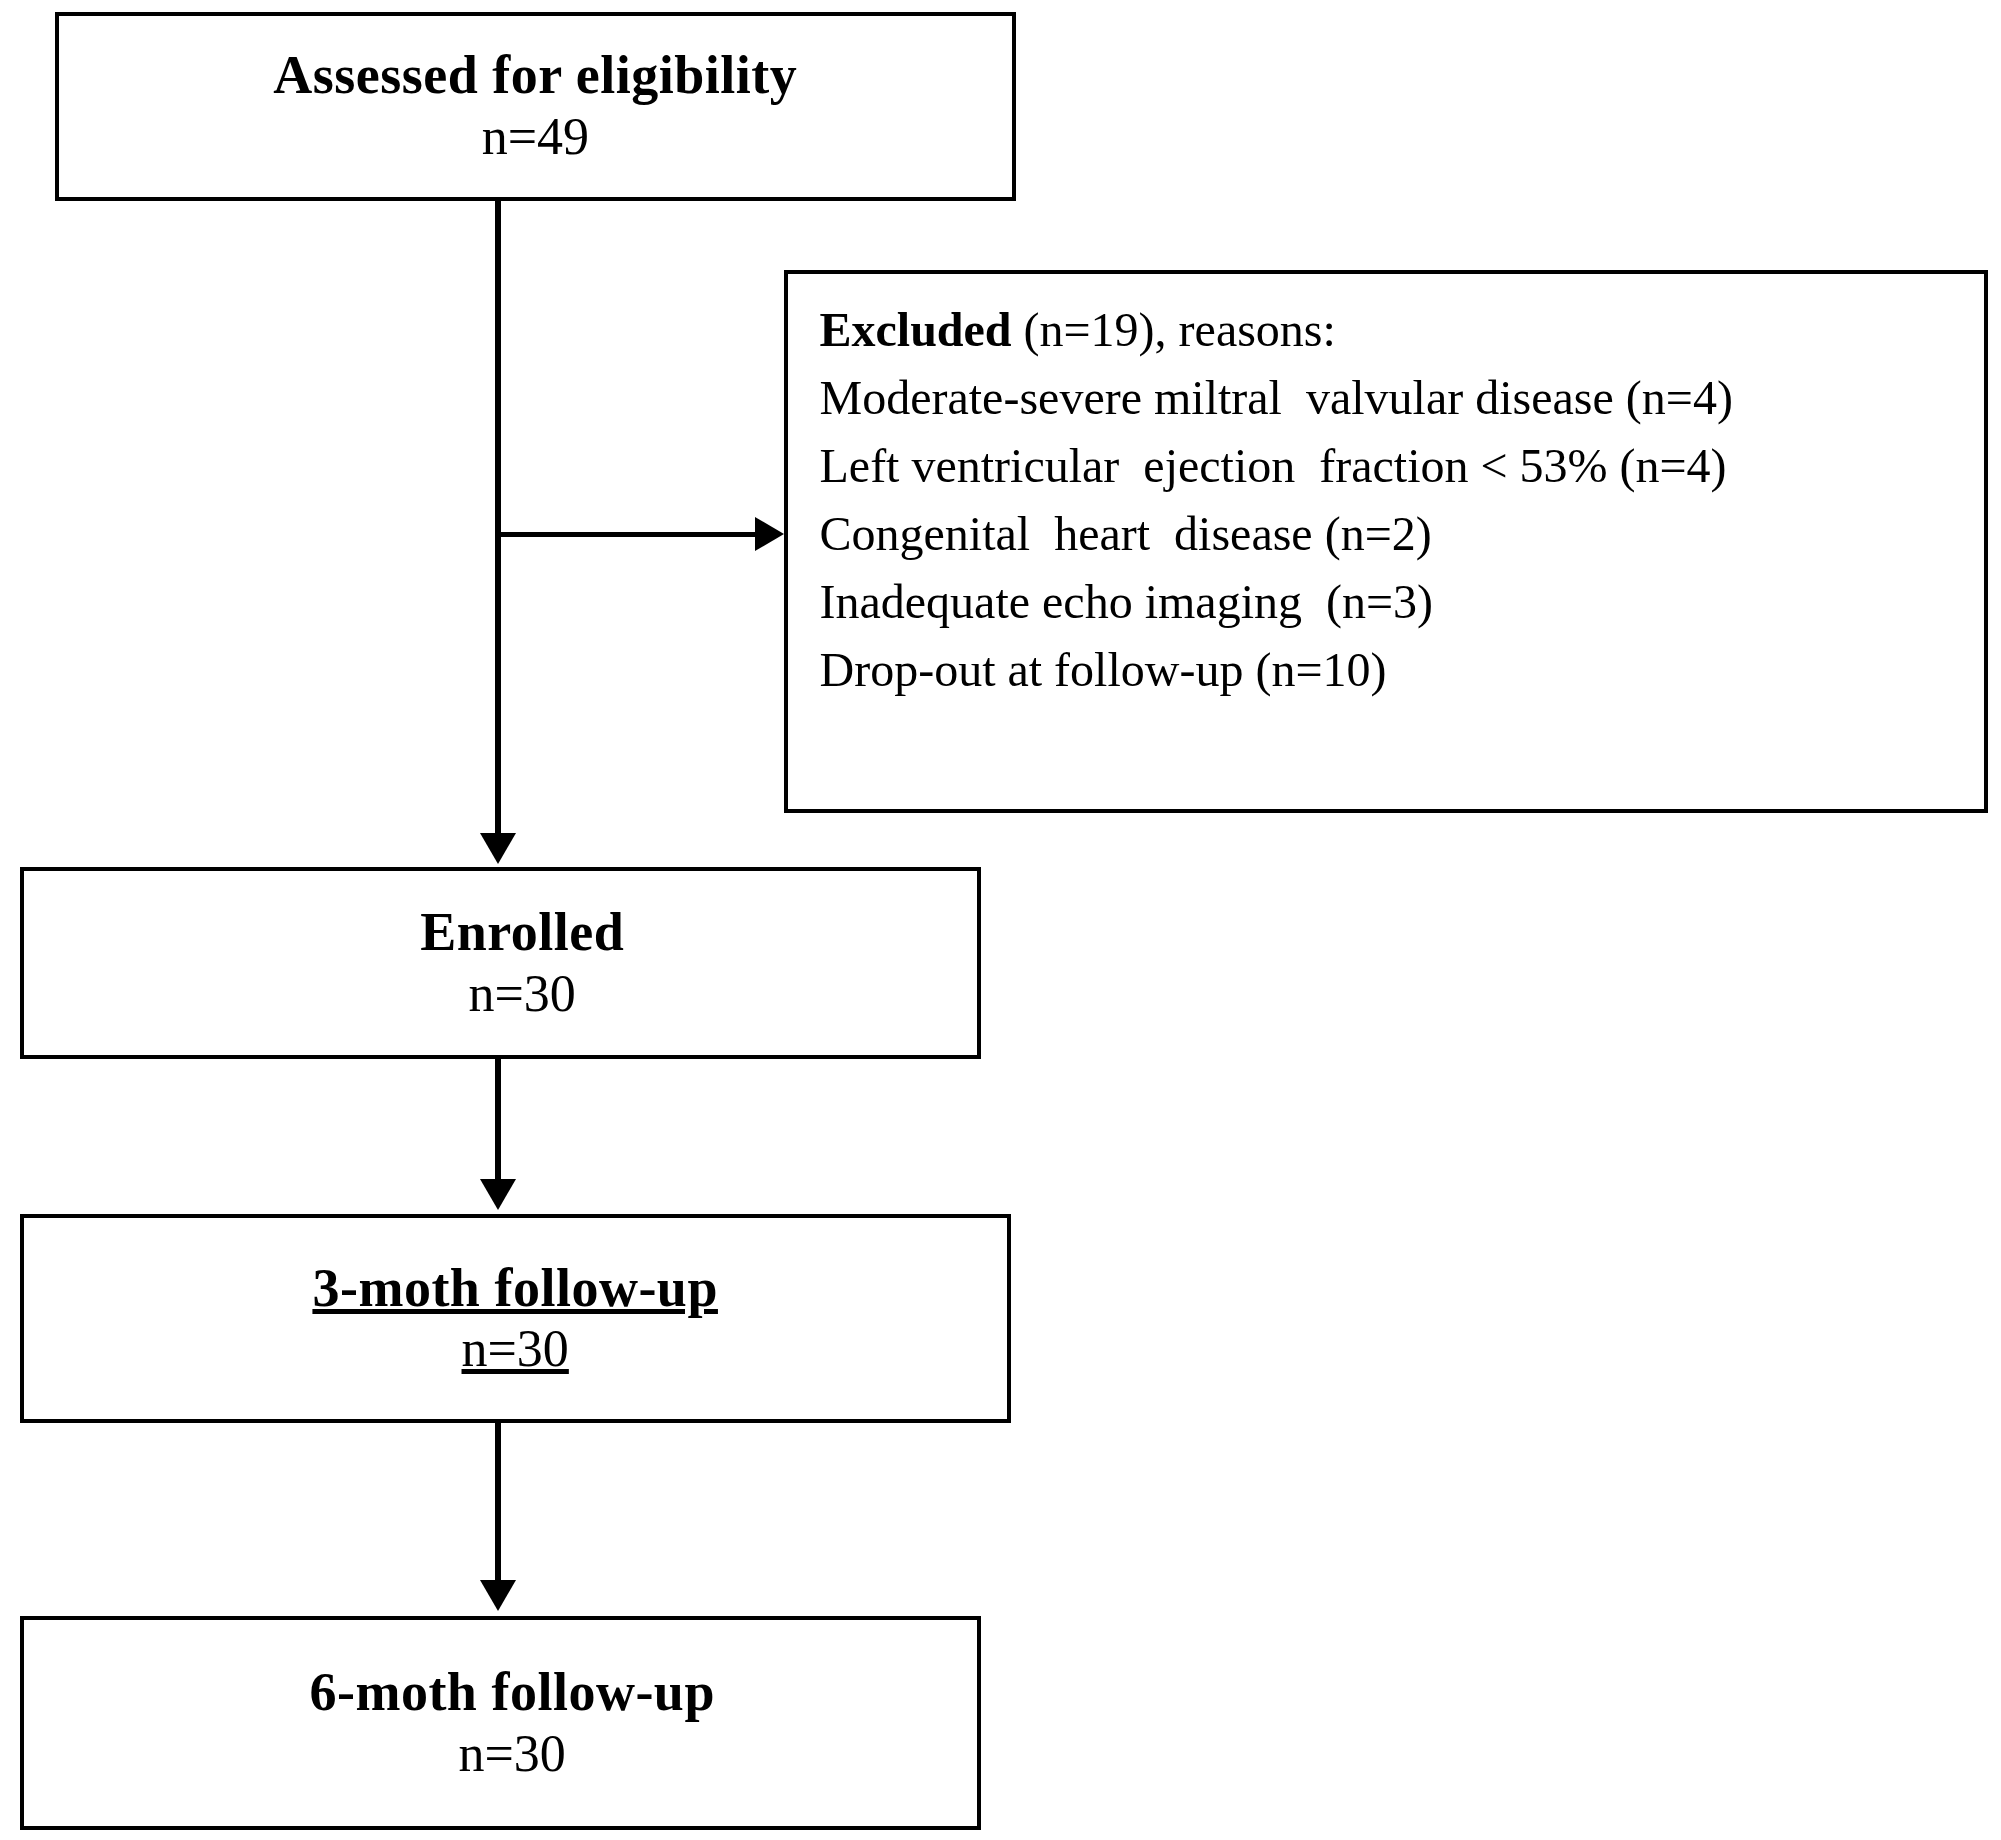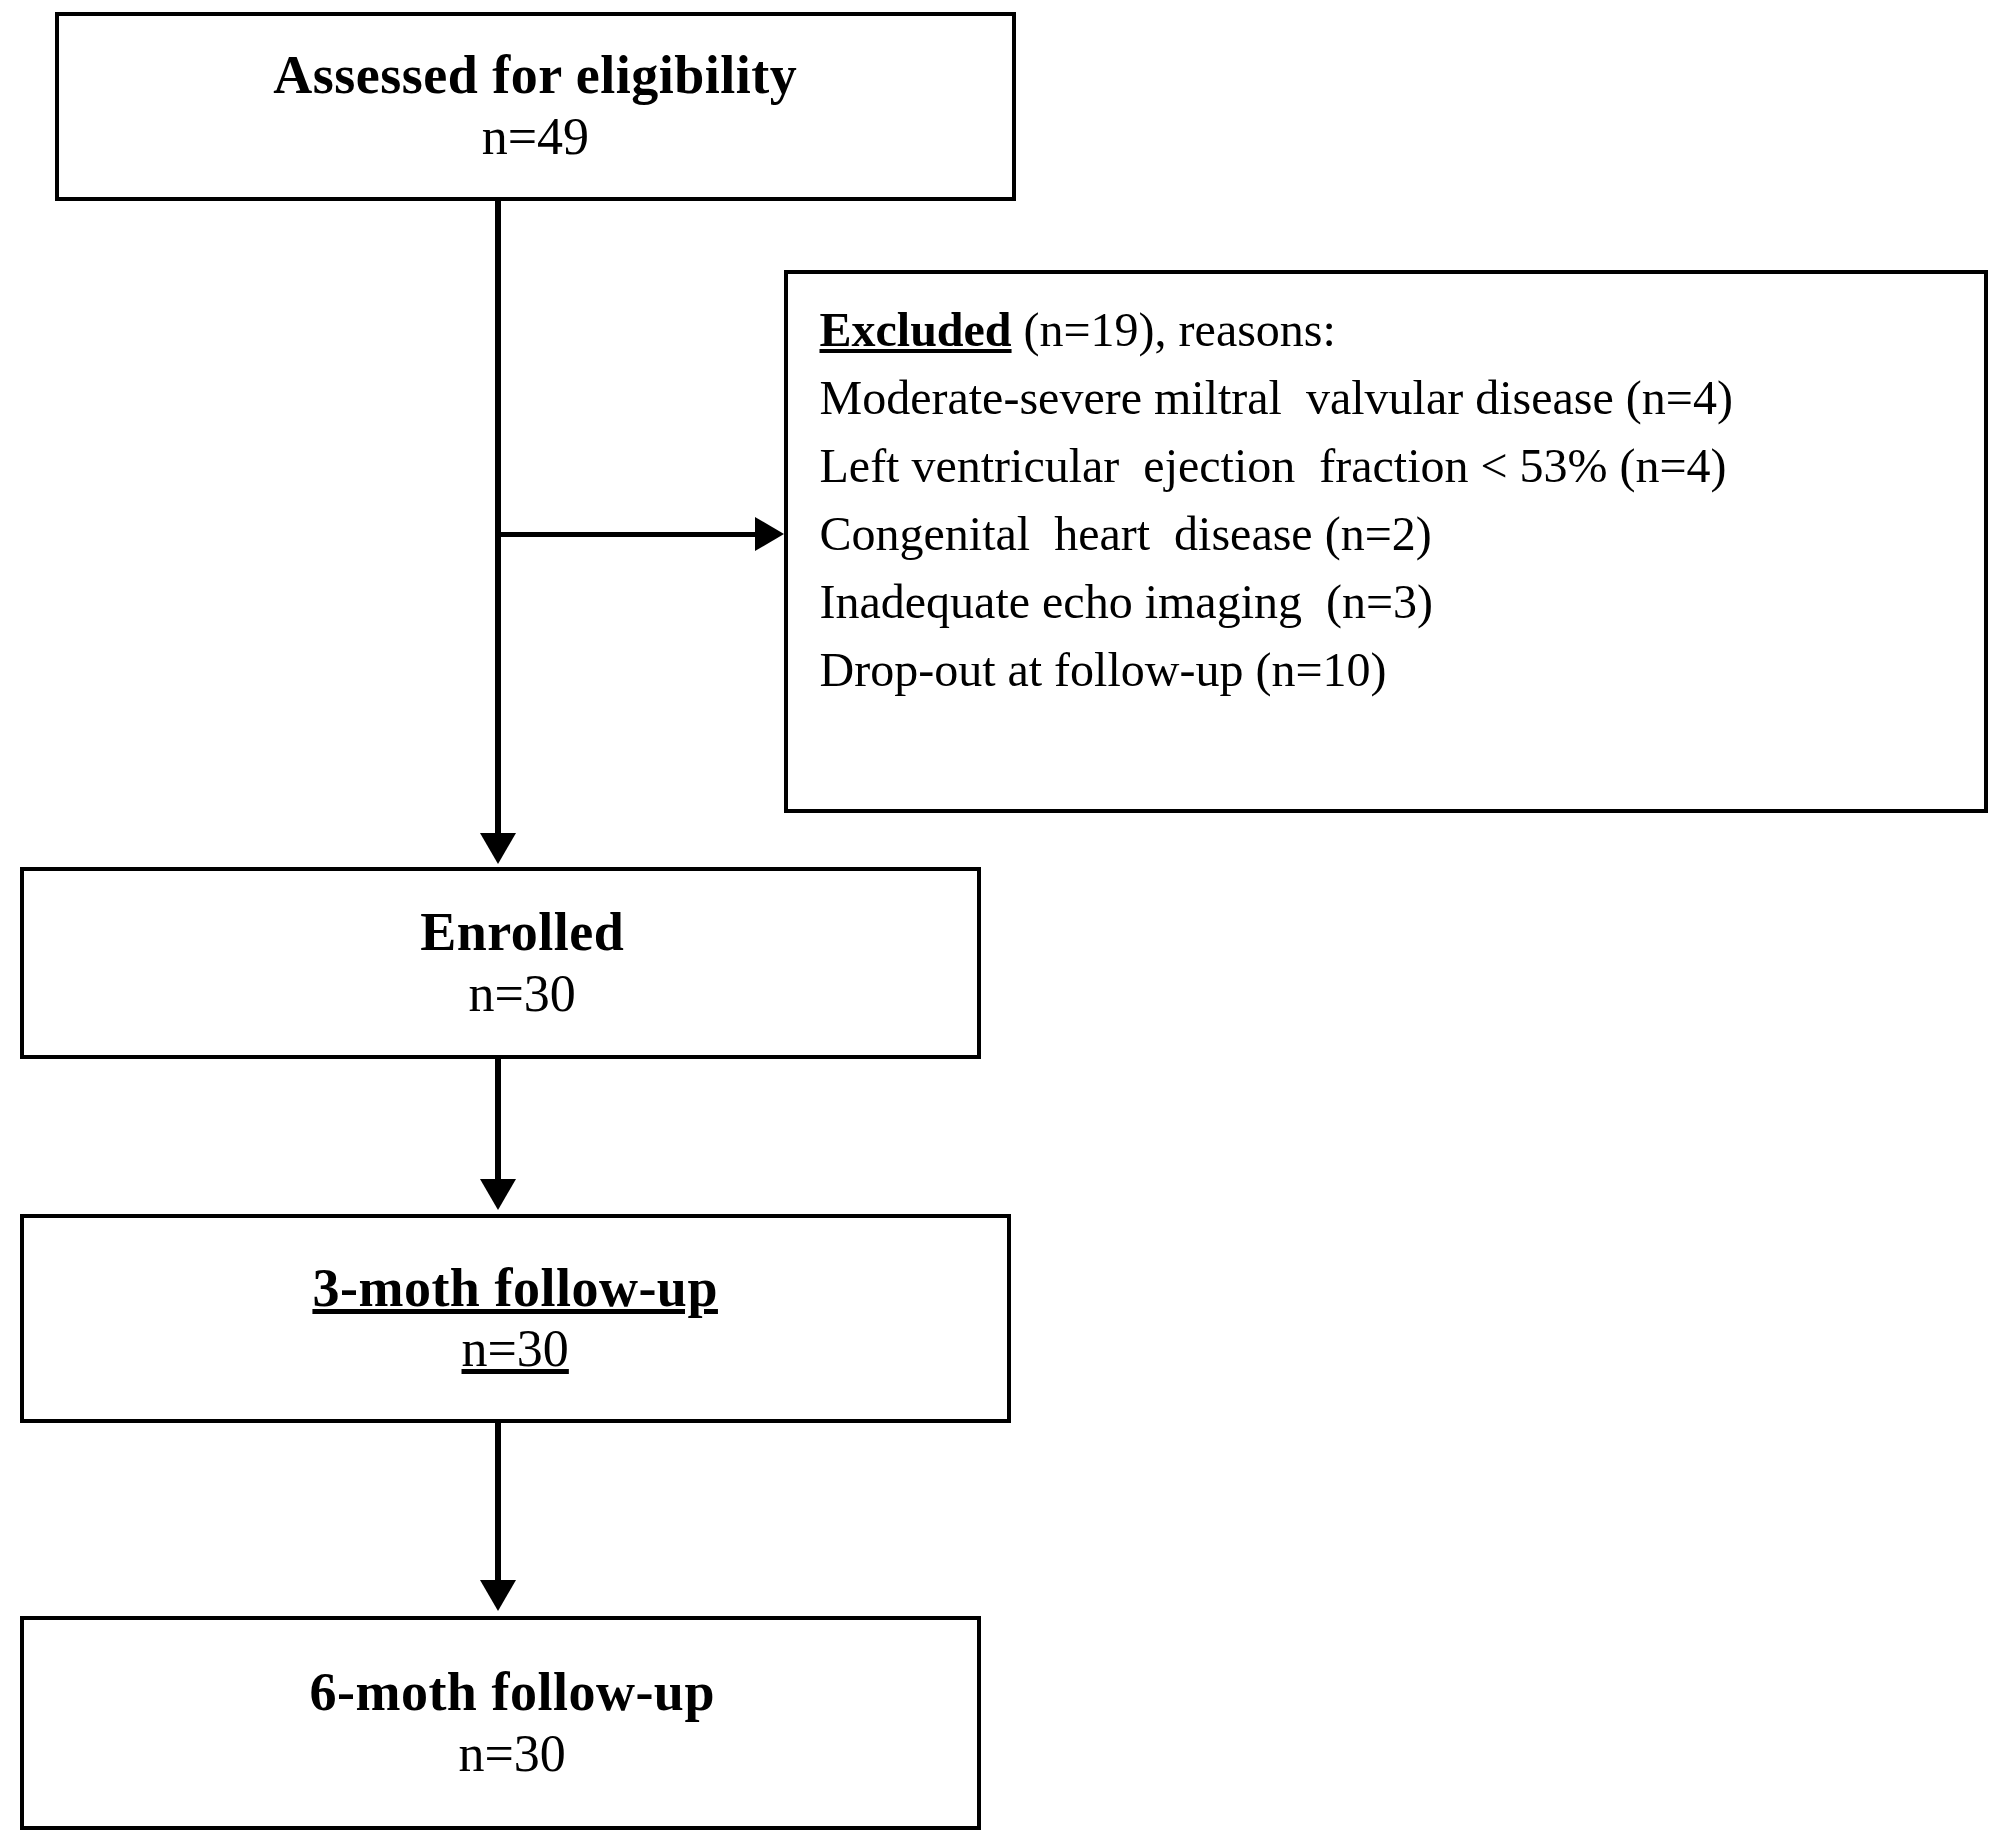--- a/index.html
+++ b/index.html
@@ -64,21 +64,20 @@
     padding: 21.7px 0 0 31.5px;
   }
   .excl-line {
     font-size: 48px;
     line-height: 68px;
     white-space: pre;
     letter-spacing: 0px;
   }
   .excl-line .lead {
     font-weight: bold;
-    text-decoration: underline;
   }
 
   
   .vline {
     position: absolute;
     width: 5.9px;
     background: #000000;
   }
   .hline {
     position: absolute;

